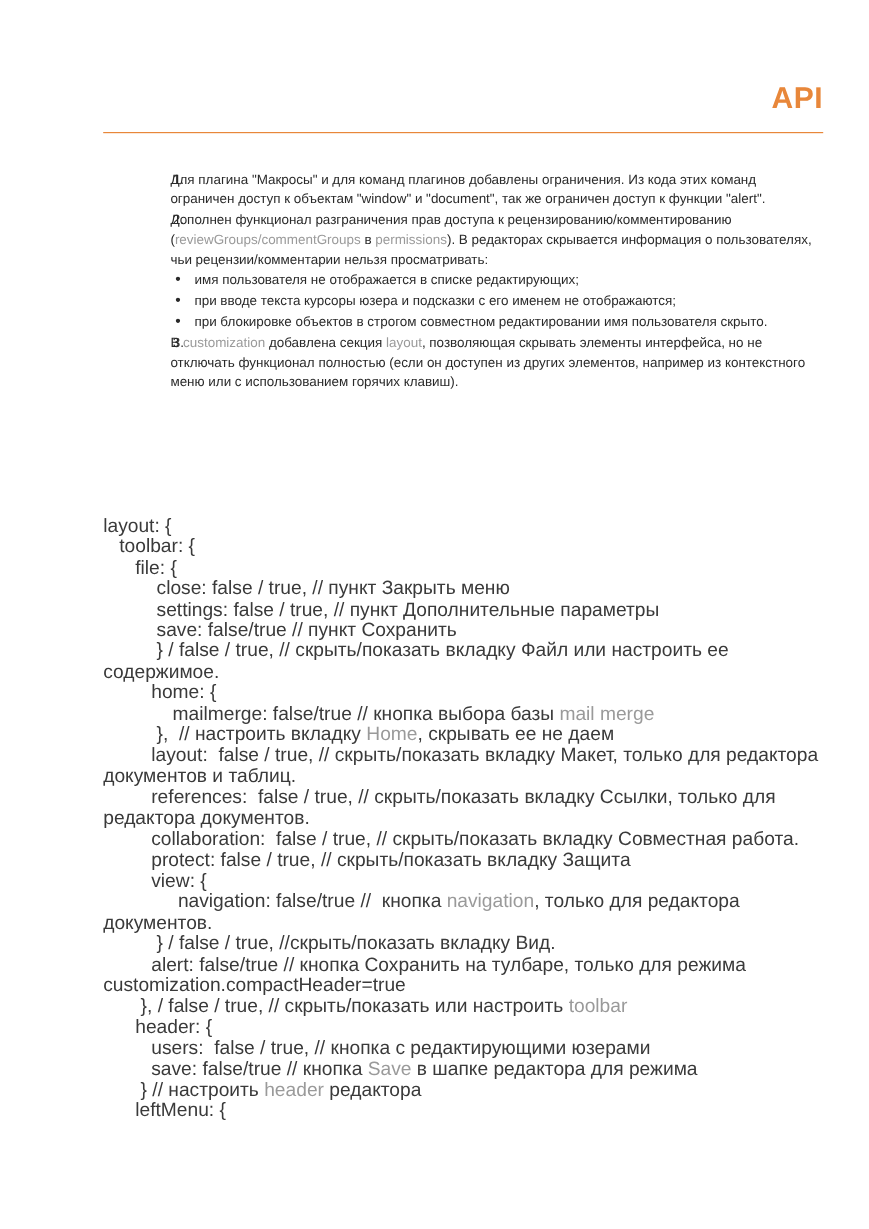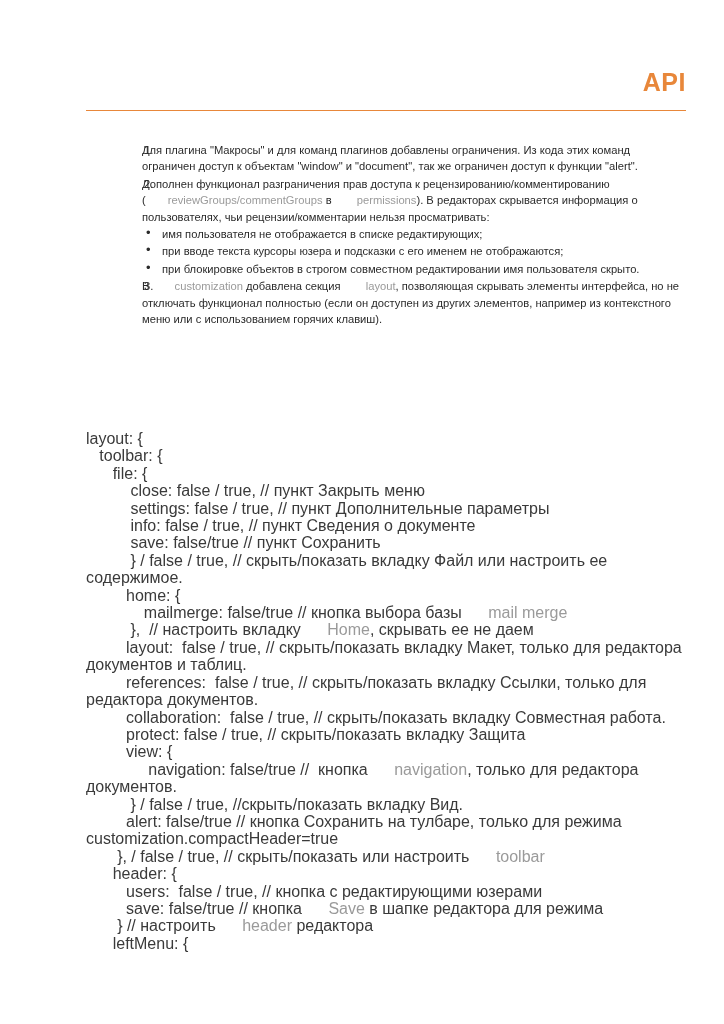--- a/index.html
+++ b/index.html
@@ -100,21 +100,21 @@
     left: 86px;
     top: 430px;
     width: 610px;
     font-size: 16px;
     line-height: 17.4px;
     color: #3a3a3a;
   }
   .code .ln {
     white-space: pre-wrap;
   }
-  .kw { color: #9a9a9a; margin-left: 22px; }
+  .kw { color: #9a9a9a; }
 </style>
 </head>
 <body>
 
 <div class="page">
 
   <div class="doc-header">
     <div class="doc-title">API</div>
     <div class="doc-rule"></div>
   </div>
@@ -153,21 +153,20 @@
 
     </ol>
   </div>
 
   <div class="code" id="code-block">
       <div class="ln">layout: {</div>
       <div class="ln">   toolbar: {</div>
       <div class="ln">      file: {</div>
       <div class="ln">          close: false / true, // пункт Закрыть меню</div>
       <div class="ln">          settings: false / true, // пункт Дополнительные параметры</div>
-      <div class="ln">          info: false / true, // пункт Сведения о документе</div>
       <div class="ln">          save: false/true // пункт Сохранить</div>
       <div class="ln">          } / false / true, // скрыть/показать вкладку Файл или настроить ее</div>
       <div class="ln">содержимое.</div>
       <div class="ln">         home: {</div>
       <div class="ln">             mailmerge: false/true // кнопка выбора базы <span class="kw">mail merge</span></div>
       <div class="ln">          },  // настроить вкладку <span class="kw">Home</span>, скрывать ее не даем</div>
       <div class="ln">         layout:  false / true, // скрыть/показать вкладку Макет, только для редактора</div>
       <div class="ln">документов и таблиц.</div>
       <div class="ln">         references:  false / true, // скрыть/показать вкладку Ссылки, только для</div>
       <div class="ln">редактора документов.</div>

